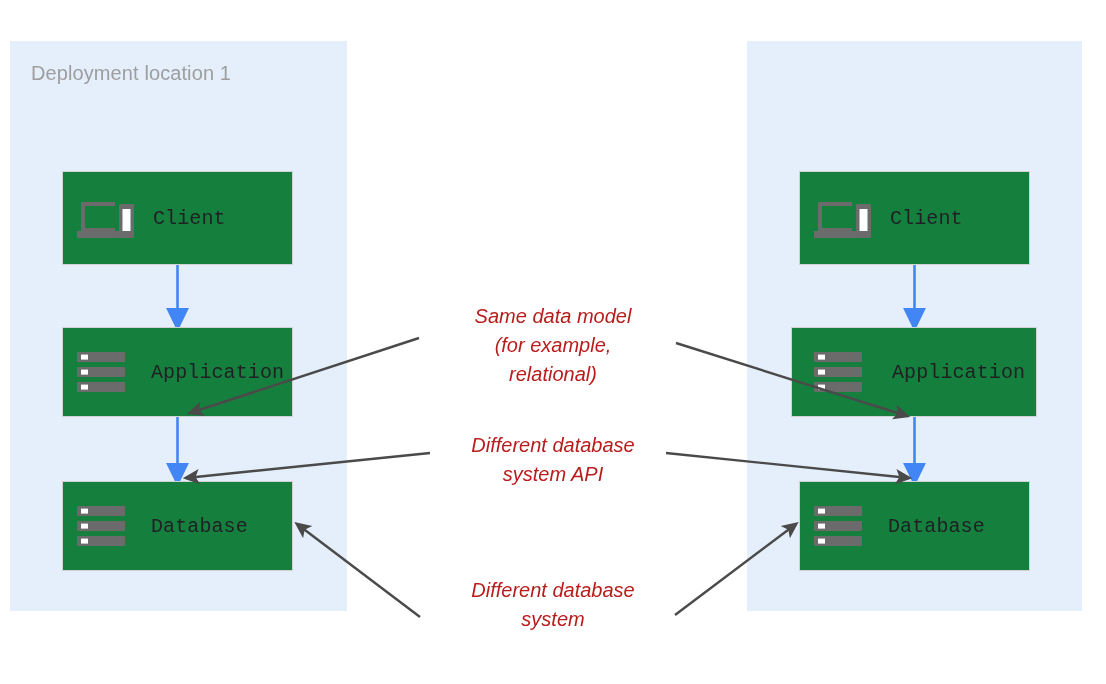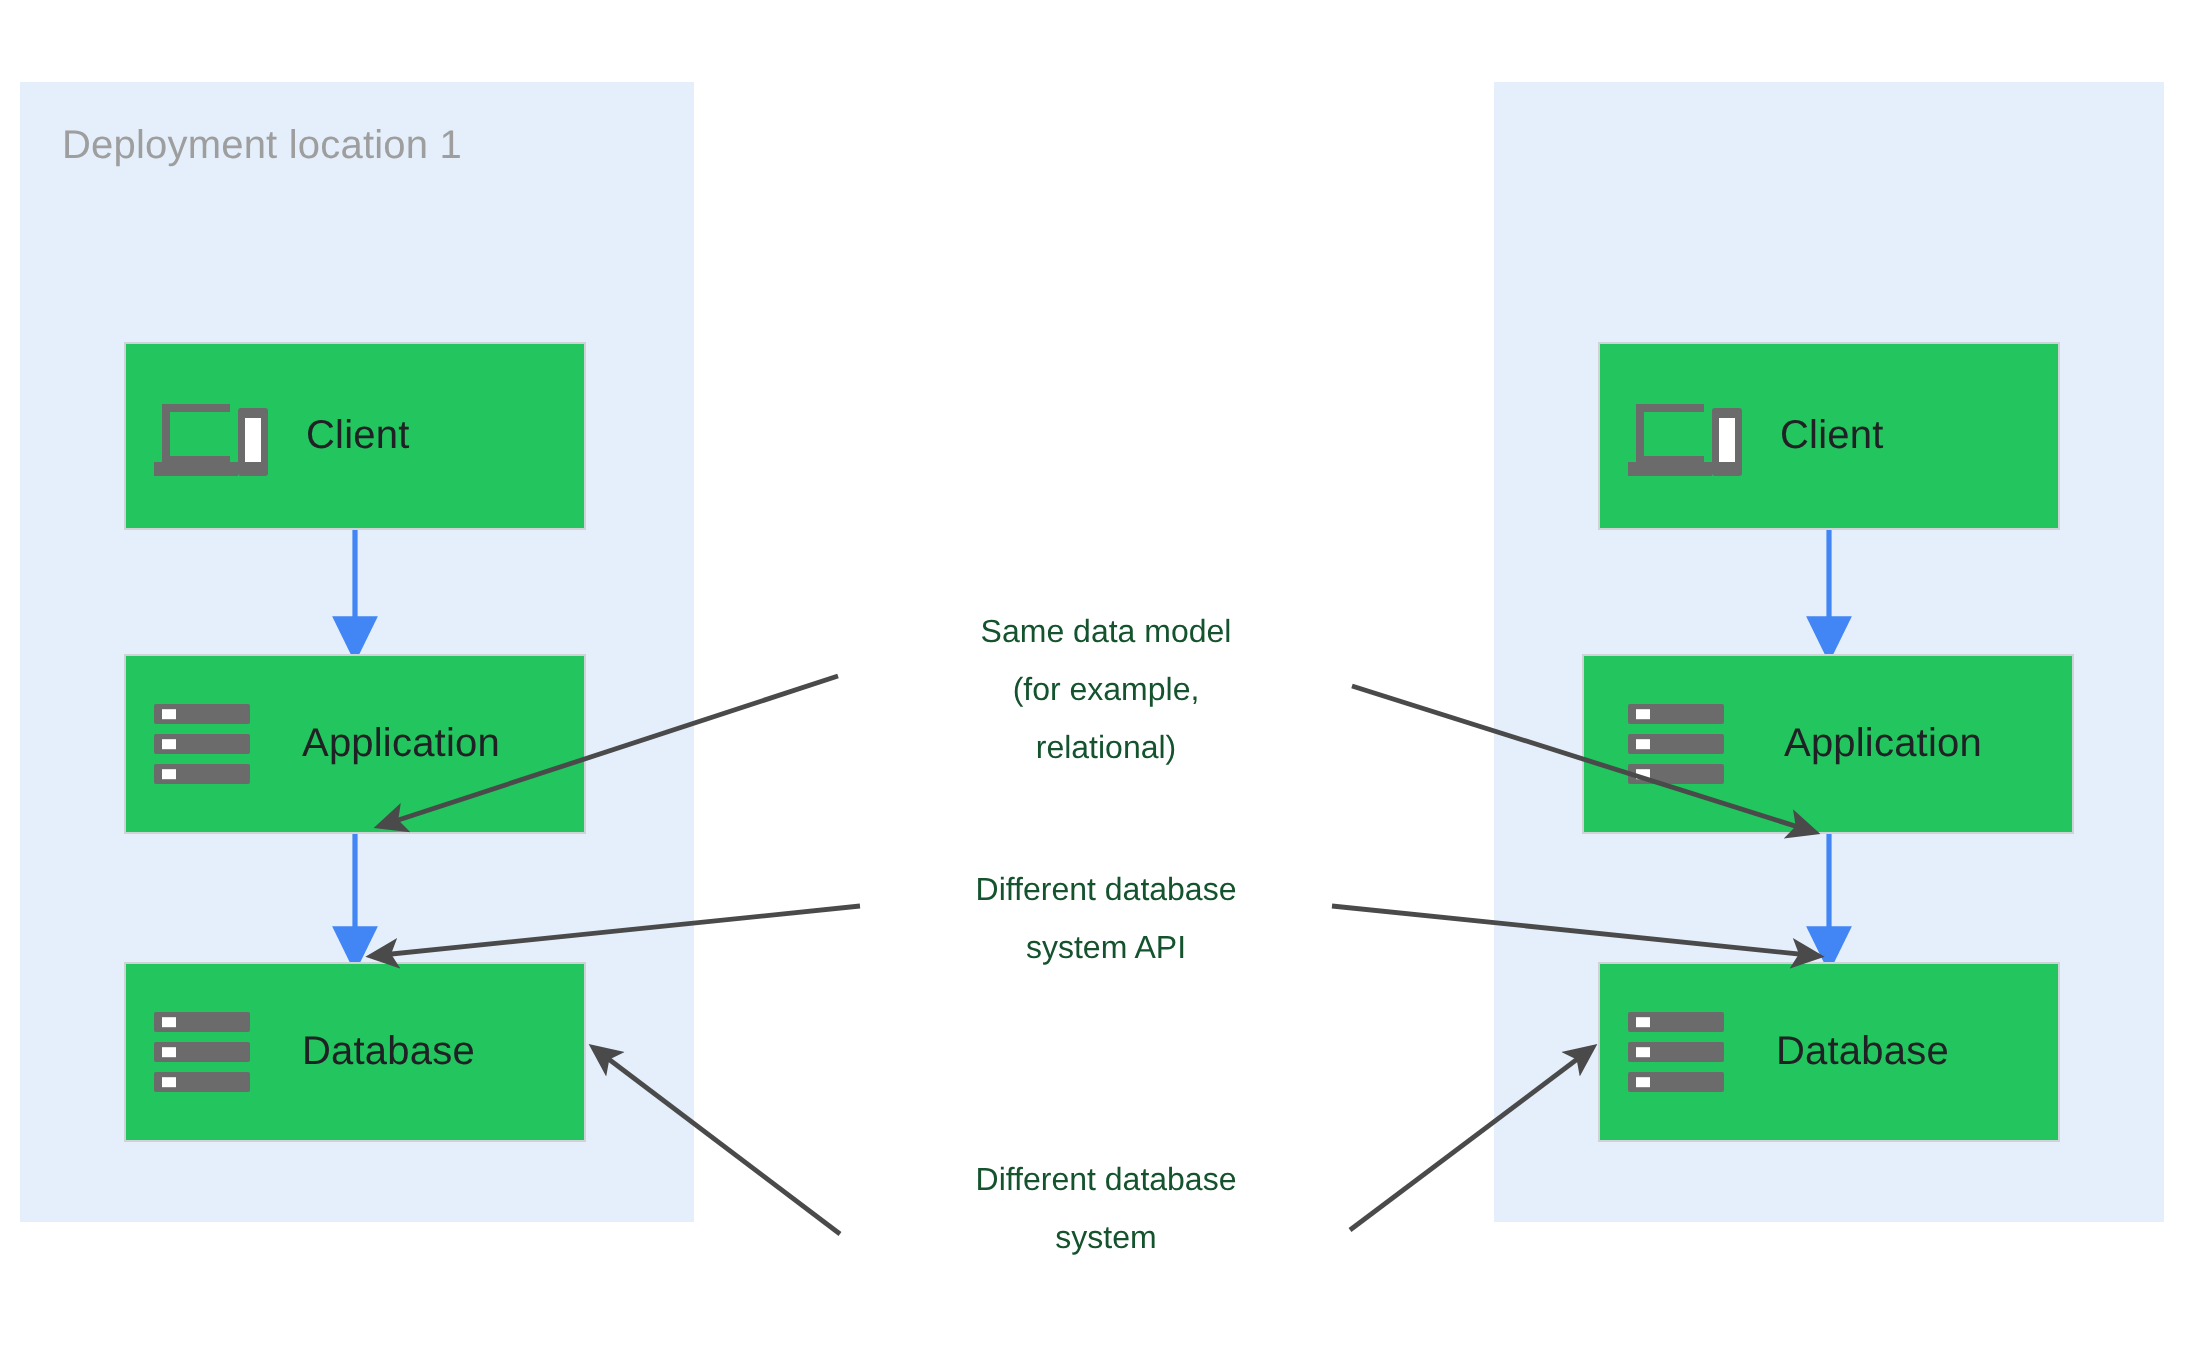--- a/index.html
+++ b/index.html
@@ -26,46 +26,48 @@
   }
   .zone-title {
     position: absolute;
     font-size: 20px;
     color: #9e9e9e;
     letter-spacing: 0.1px;
     white-space: nowrap;
   }
   .node {
     position: absolute;
-    background: #22c55e;
+    background: #15803d;
     border: 1px solid #d0d3d6;
     box-sizing: border-box;
     display: flex;
     align-items: center;
     z-index: 3;
+    font-family: Liberation Mono, monospace;
   }
   .node-icon {
     position: absolute;
     display: block;
   }
   .node-label {
     position: absolute;
     font-size: 20px;
     color: #202124;
     white-space: nowrap;
     letter-spacing: 0.1px;
   }
   .ann {
     position: absolute;
-    font-size: 16px;
-    color: #14532d;
+    font-size: 20px;
+    color: #b91c1c;
     text-align: center;
     line-height: 29px;
     white-space: pre-line;
     z-index: 4;
+    font-style: italic;
   }
   svg.edges {
     position: absolute;
     left: 0; top: 0;
     width: 1106px;
     height: 684px;
     z-index: 2;
     overflow: visible;
   }
   svg.edges.over { z-index: 5; }

